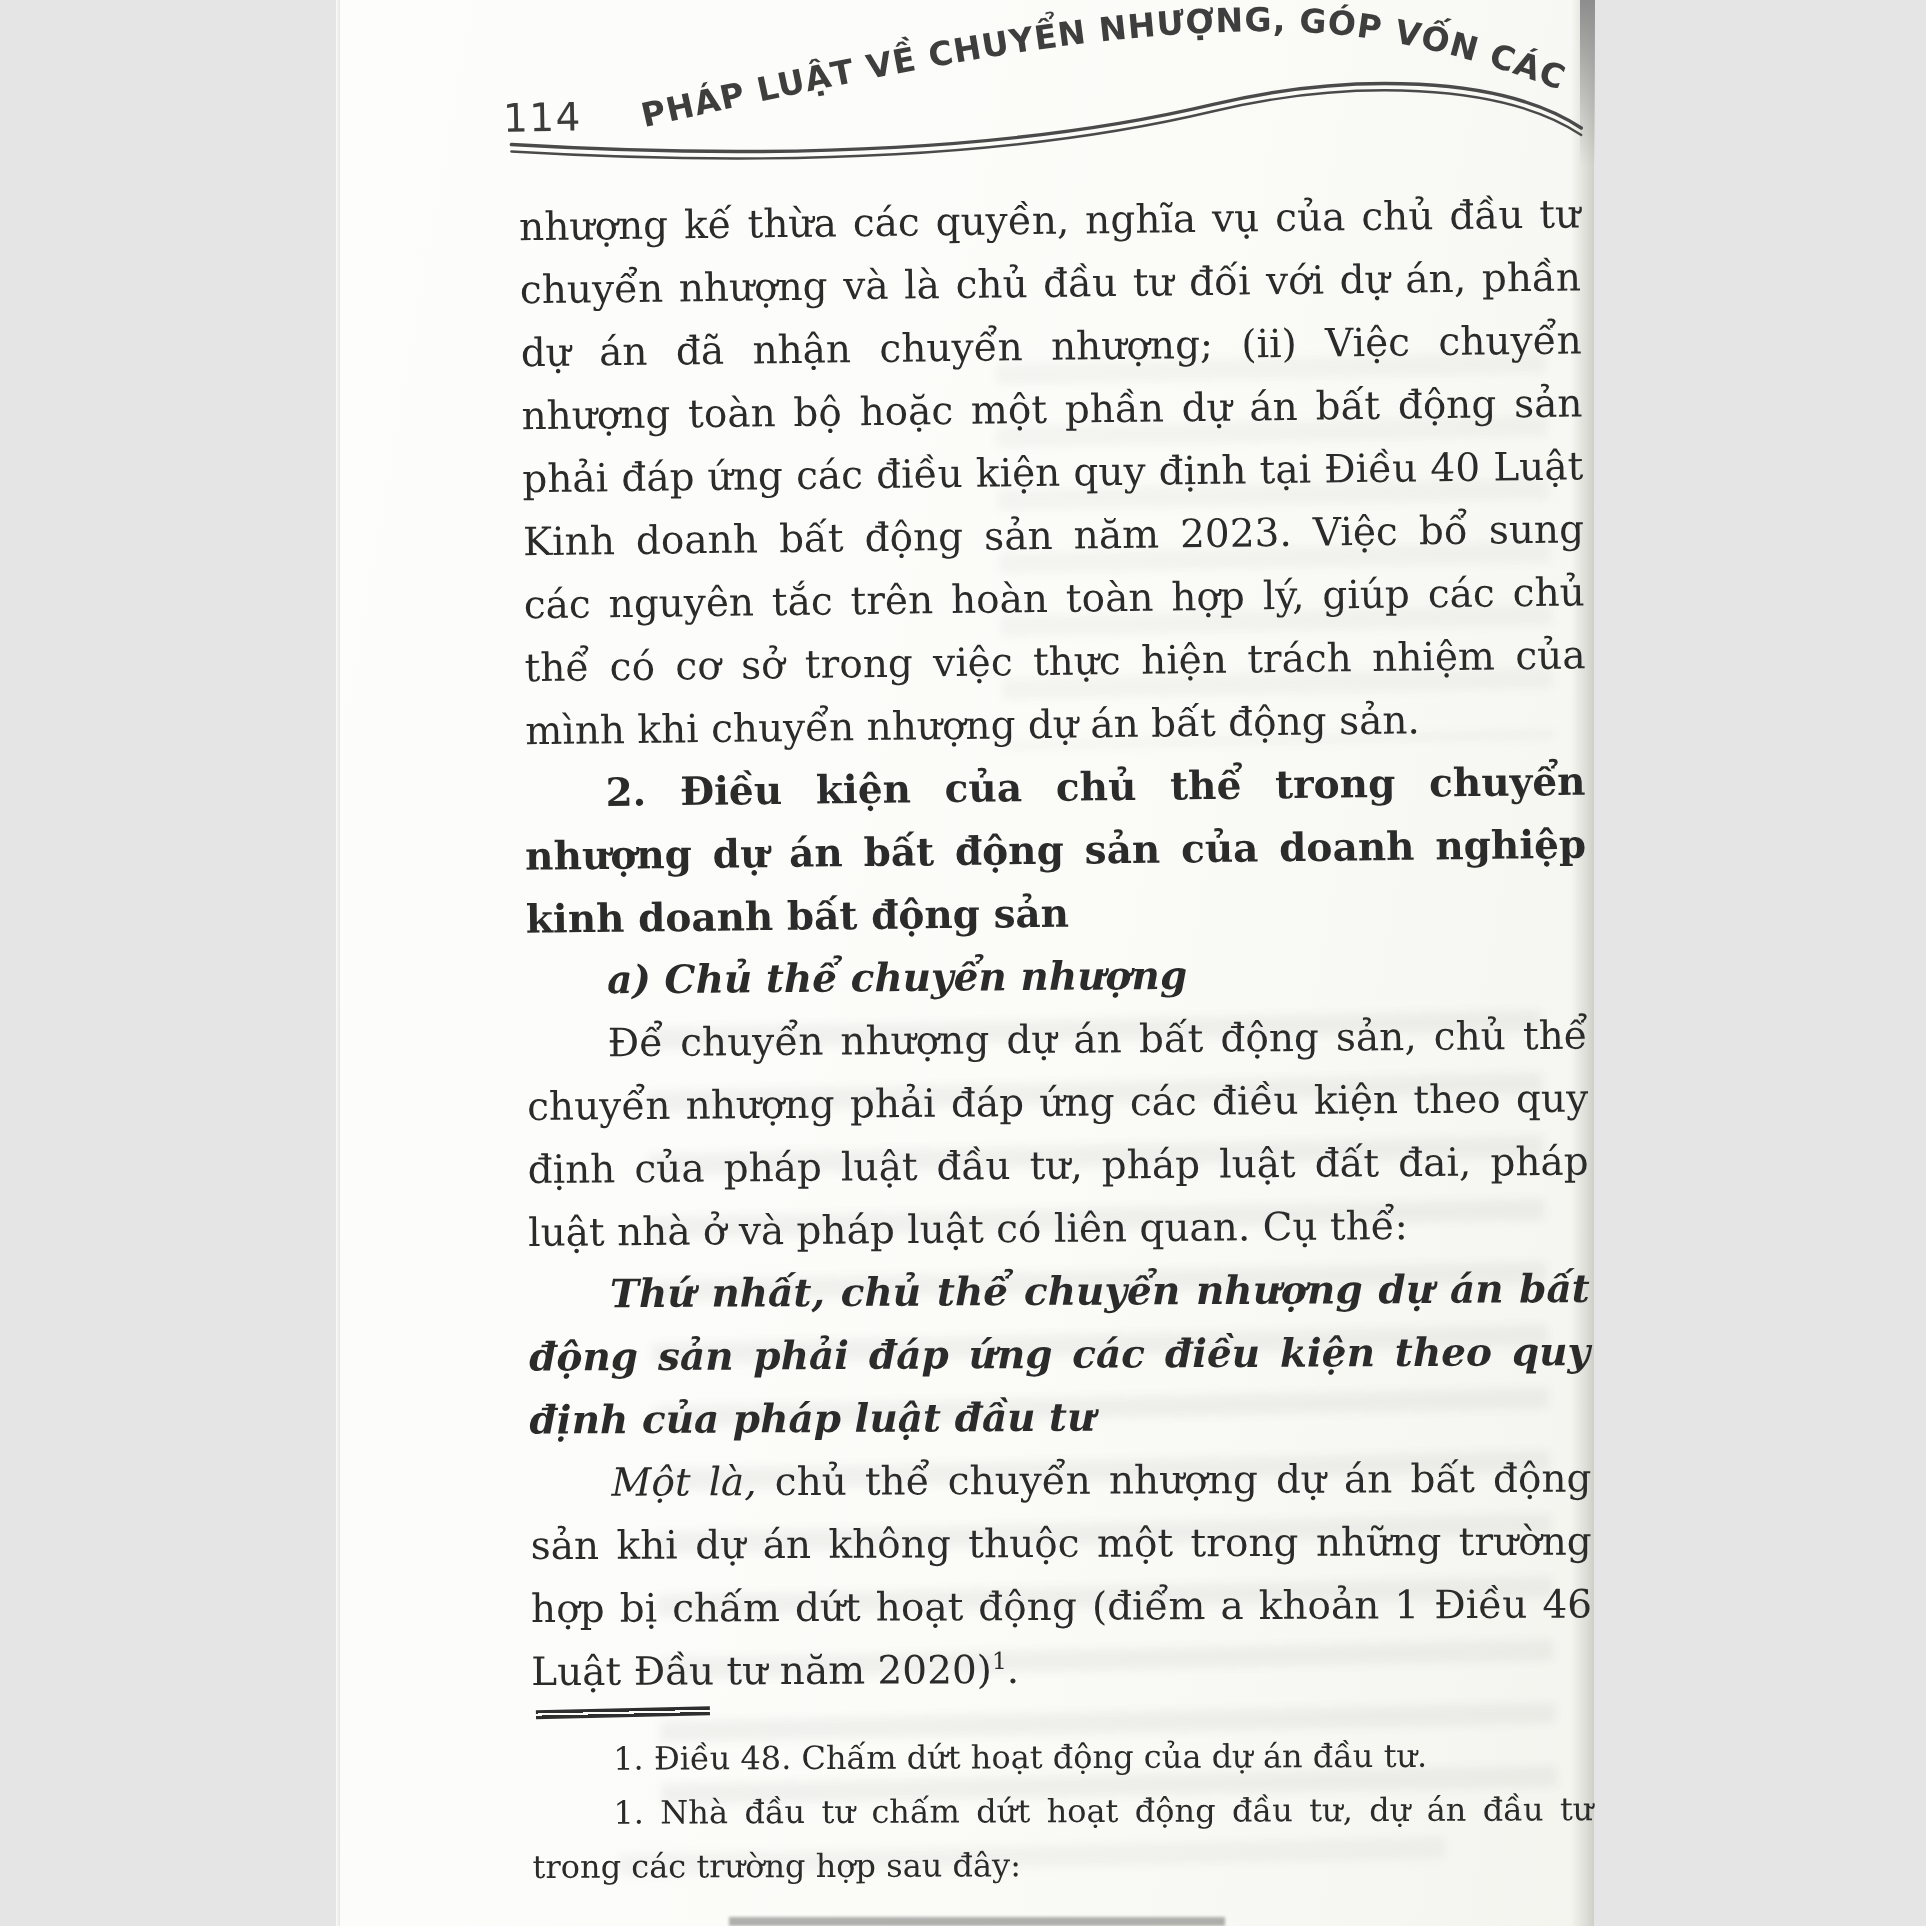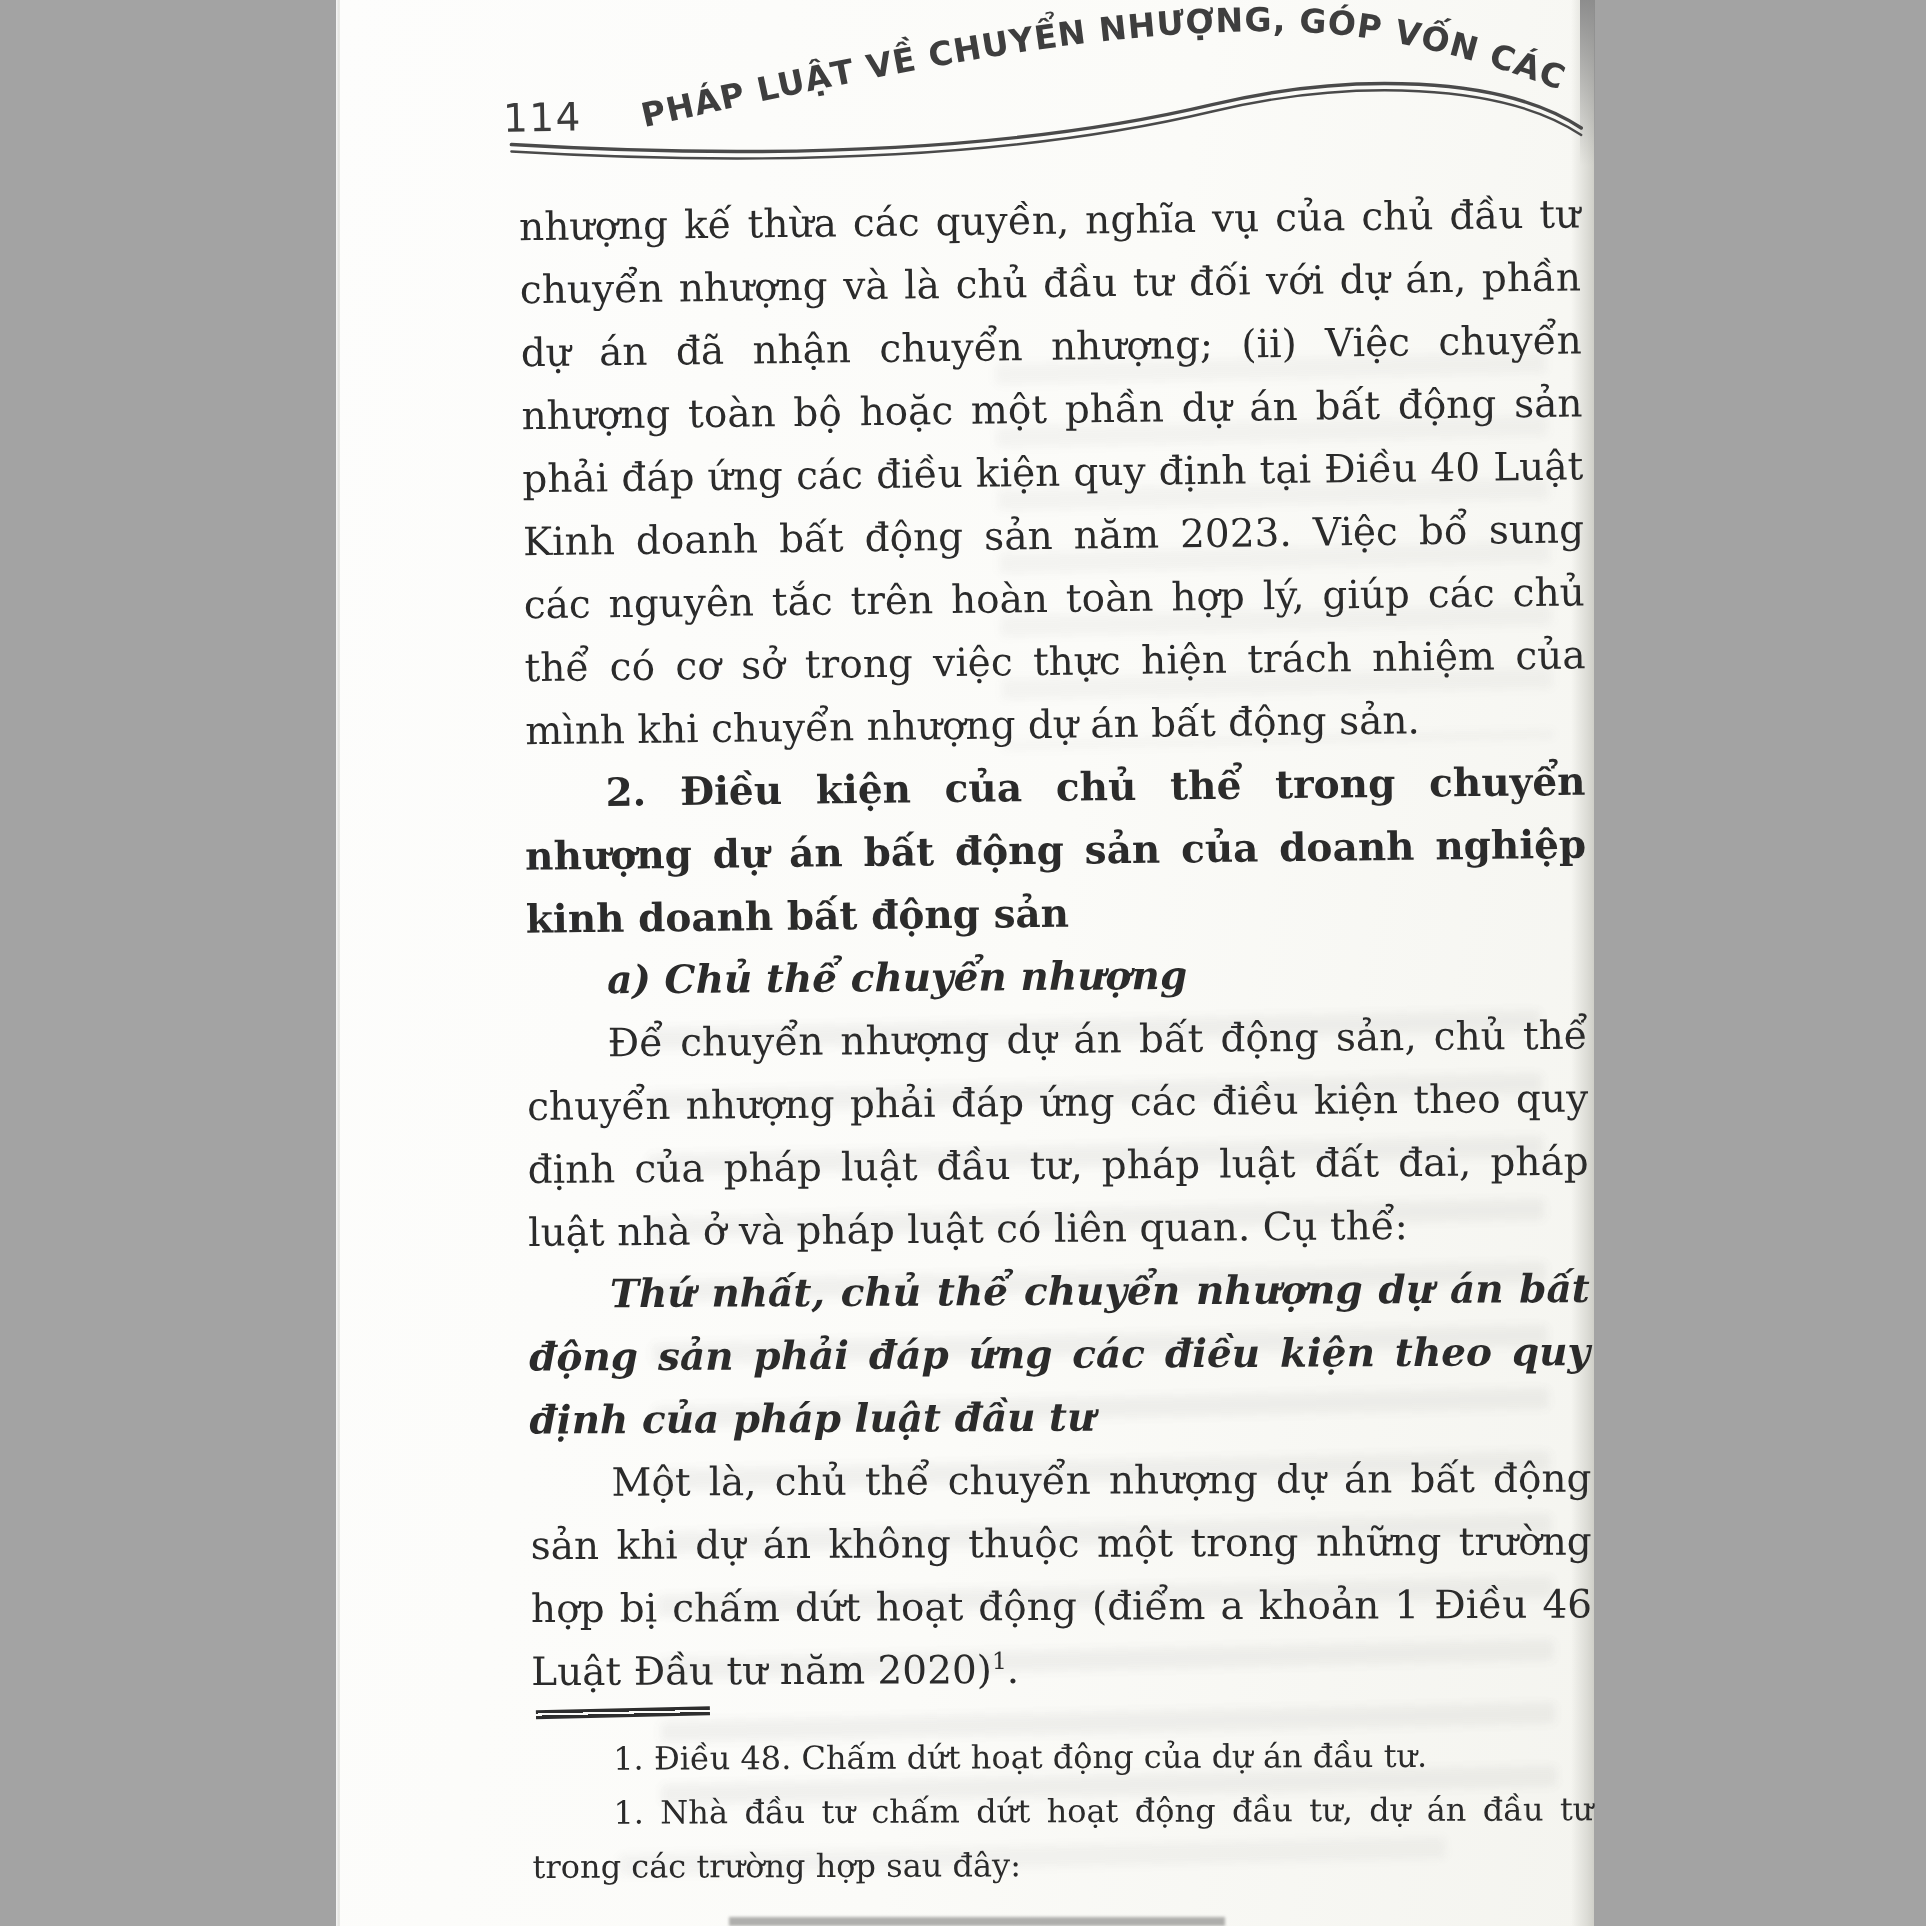--- a/index.html
+++ b/index.html
@@ -1,18 +1,18 @@
 <!DOCTYPE html>
 <html style="font-size:11px"><head>
 <meta charset="utf-8">
 <style>
   html,body{margin:0;padding:0;background:#ffffff;}
   .canvas{
     position:relative;width:1926px;height:1926px;overflow:hidden;
-    background:#a3a3a3;
+    background:#e5e5e5;
     font-family:"DejaVu Serif","Liberation Serif",serif;
     color:#2b2b2b;
   }
   
   .page{
     position:absolute;left:339px;top:0;width:1252px;height:1926px;
     background:linear-gradient(100deg,#fdfdfc 0%,#fbfbf8 55%,#f4f4ef 100%);
   }
   .page-left-edge{
     position:absolute;left:336px;top:0;width:4.1px;height:1926px;
@@ -61,21 +61,21 @@
     transform:rotate(-0.45deg);transform-origin:left top;
   }
   .textcol p{margin:0;}
   .indent{text-indent:81px;}
   .p1{margin-bottom:25px;transform:rotate(-0.25deg);}
   .h2{font-weight:bold;margin-bottom:16.5px;transform:rotate(-0.2deg);}
   .ha{font-weight:bold;font-style:italic;margin-bottom:13.8px;}
   .p2{margin-bottom:11px;}
   .emph{font-weight:bold;font-style:italic;margin-bottom:11px;transform:rotate(0.15deg);}
   .p4{margin-bottom:20.7px;transform:rotate(0.2deg);}
-  .p4 .lead{}
+  .p4 .lead{font-style:italic;}
   sup.fnref{font-size:23.4px;line-height:0;vertical-align:super;}
   
   .fnsep{
     width:174px;height:9px;margin:4.1px 0 13.8px 4.1px;
     background:linear-gradient(#2e2e2e 0 3.4px,rgba(0,0,0,0) 3.4px 5.5px,#2e2e2e 5.5px 9px);
     transform:rotate(-0.8deg);
   }
   .footnotes{font-size:32px;line-height:54px;transform:rotate(0.25deg);transform-origin:left top;}
   .footnotes p{margin:0;}
 </style>

